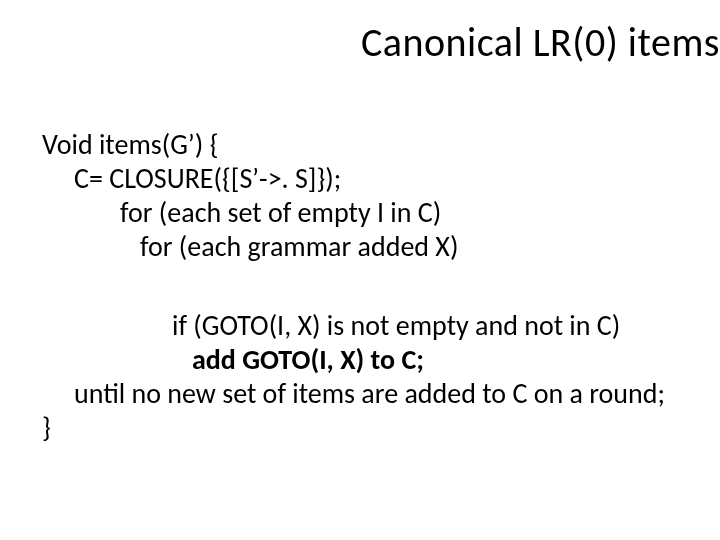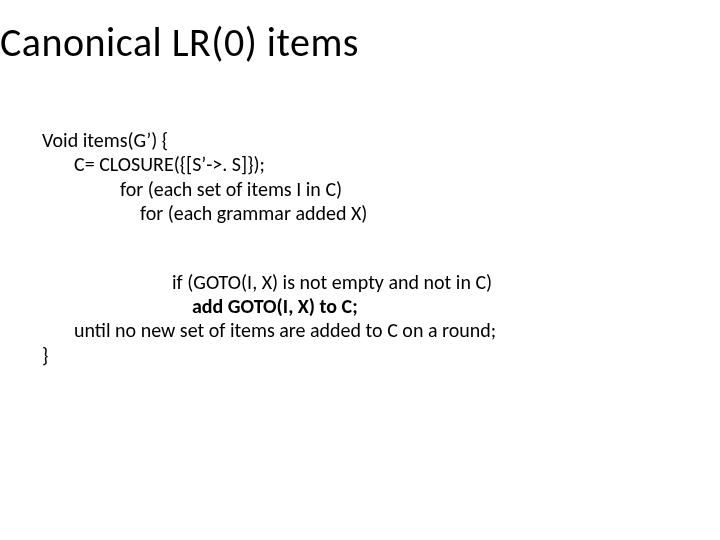--- a/index.html
+++ b/index.html
@@ -16,47 +16,47 @@
     position: relative;
     width: 720px;
     height: 540px;
     box-sizing: border-box;
   }
   .title {
     position: absolute;
     top: 18px;
     left: 0;
     width: 720px;
-    text-align: left;
+    text-align: right;
     font-size: 40px;
     font-weight: 400;
     letter-spacing: 0.5px;
   }
   .body {
     position: absolute;
     top: 128px;
     left: 42px;
     right: 42px;
-    font-size: 20px;
+    font-size: 28px;
     line-height: 1.22;
   }
   .ind1 { padding-left: 32px; }
   .ind2 { padding-left: 78px; }
   .ind3 { padding-left: 98px; }
   .ind4 { padding-left: 130px; margin-top: 44px; }
   .ind5 { padding-left: 150px; font-weight: bold; }
 </style>
 </head>
 <body>
 
 <div class="slide">
   <div class="title">Canonical LR(0) items</div>
   <div class="body">
     <div>Void items(G’) {</div>
     <div class="ind1">C= CLOSURE({[S’-&gt;. S]});</div>
-    <div class="ind2">for (each set of items I in C)</div>
+    <div class="ind2">for (each set of empty I in C)</div>
     <div class="ind3">for (each grammar added X)</div>
     <div class="ind4">if (GOTO(I, X) is not empty and not in C)</div>
     <div class="ind5">add GOTO(I, X) to C;</div>
     <div class="ind1">until no new set of items are added to C on a round;</div>
     <div>}</div>
   </div>
 </div>
 
 </body></html>

